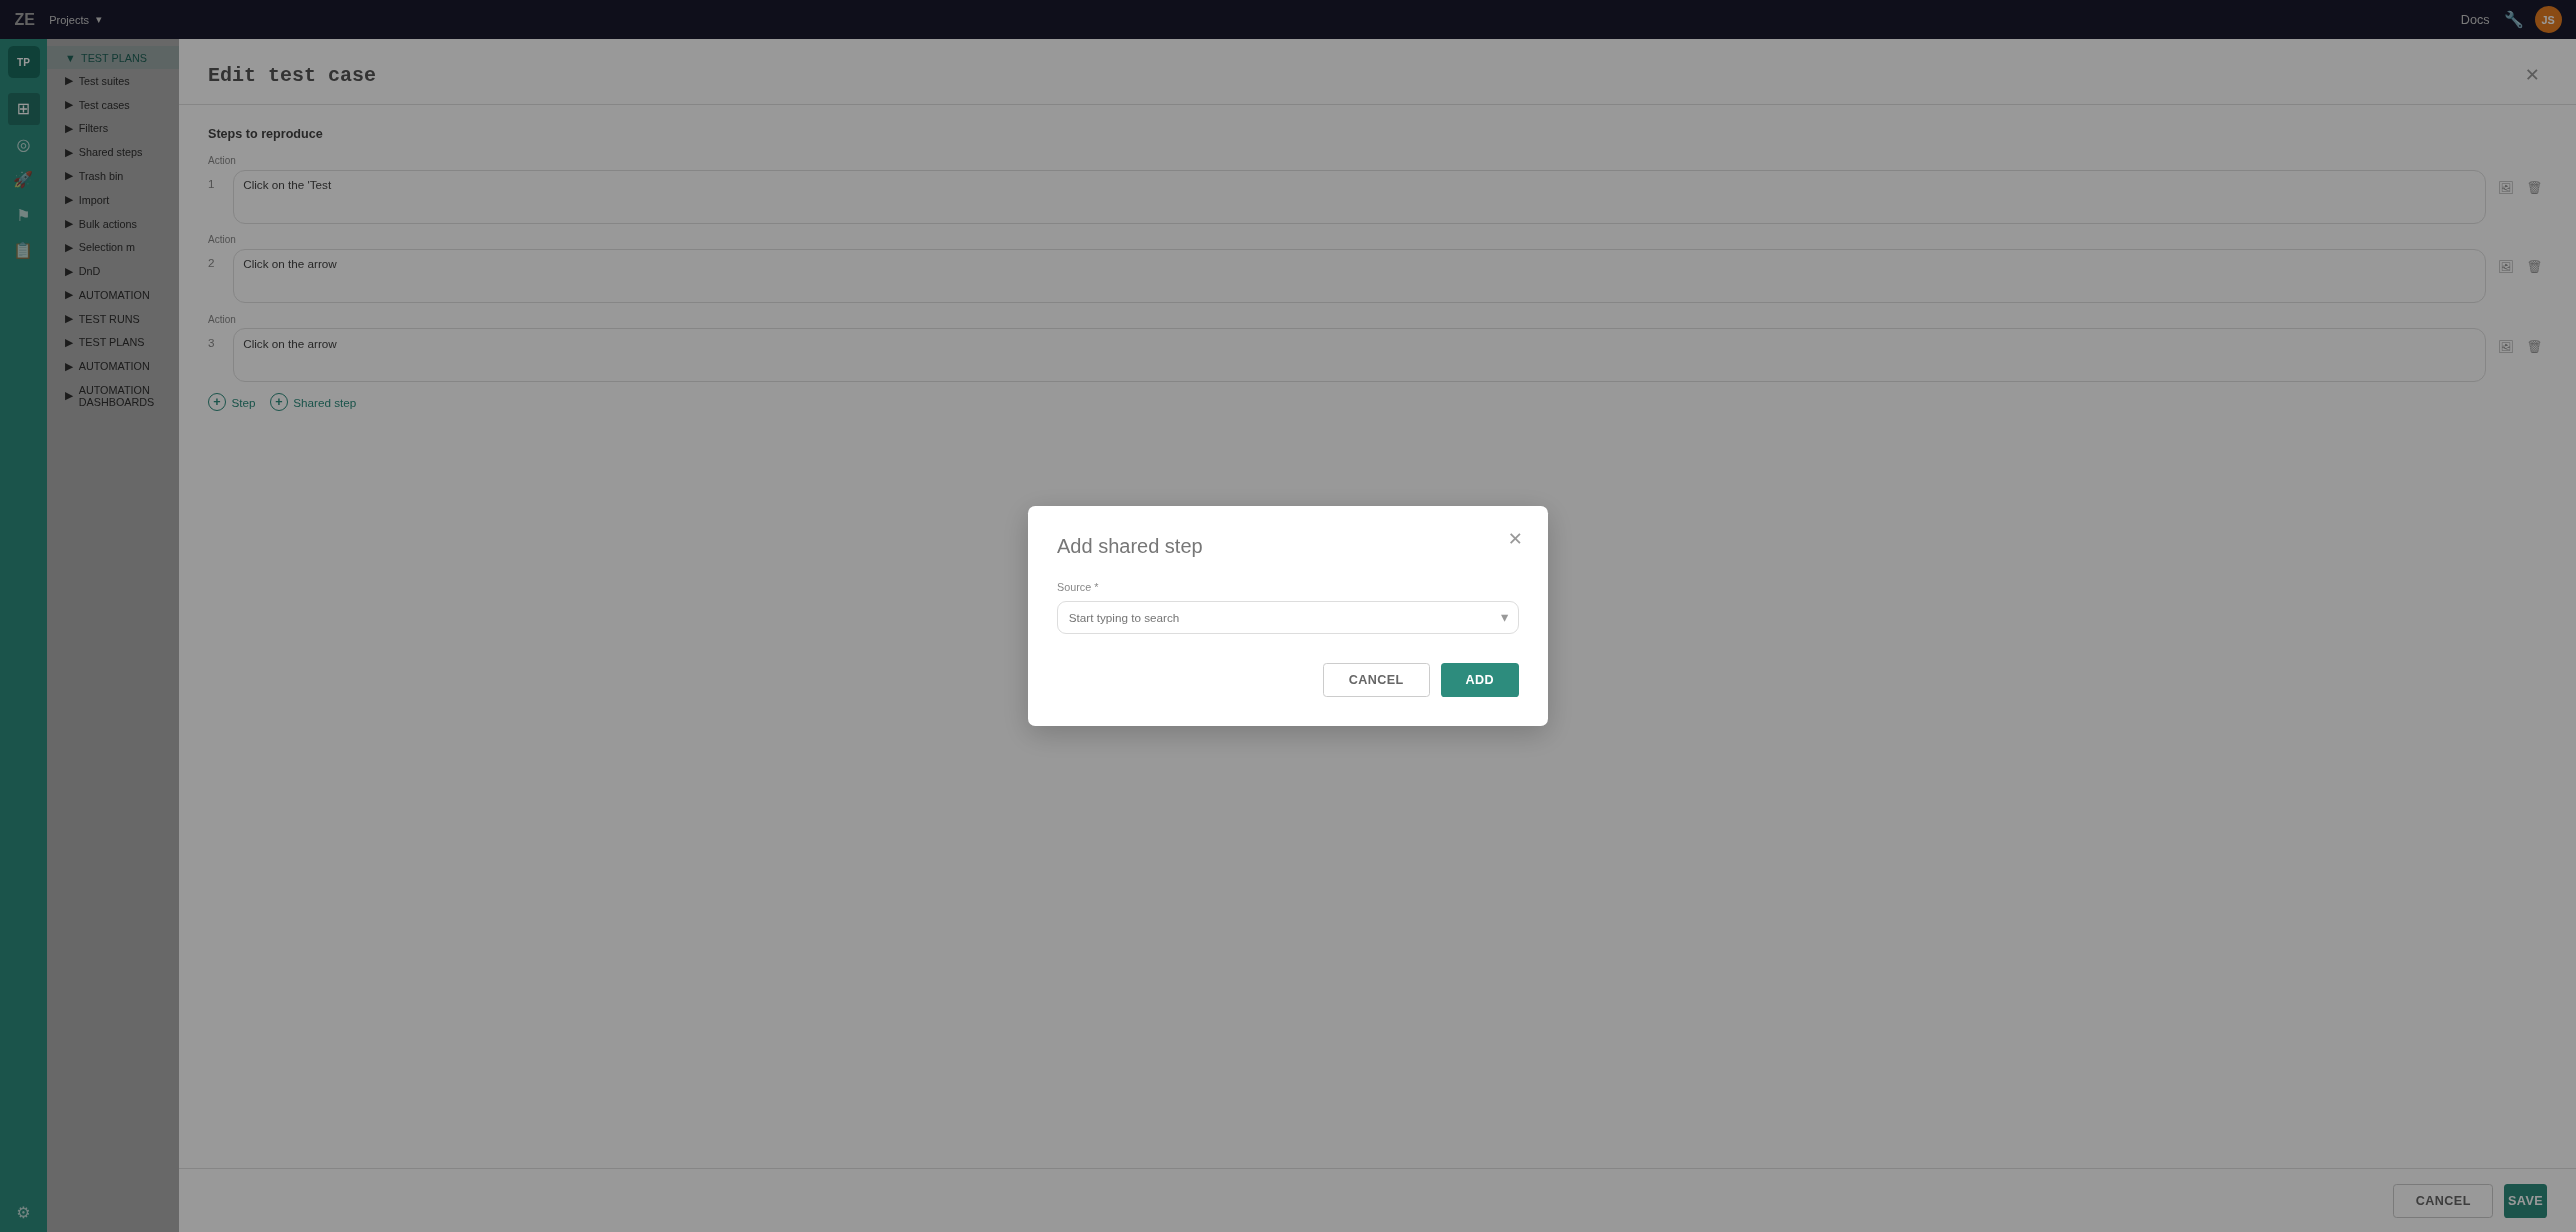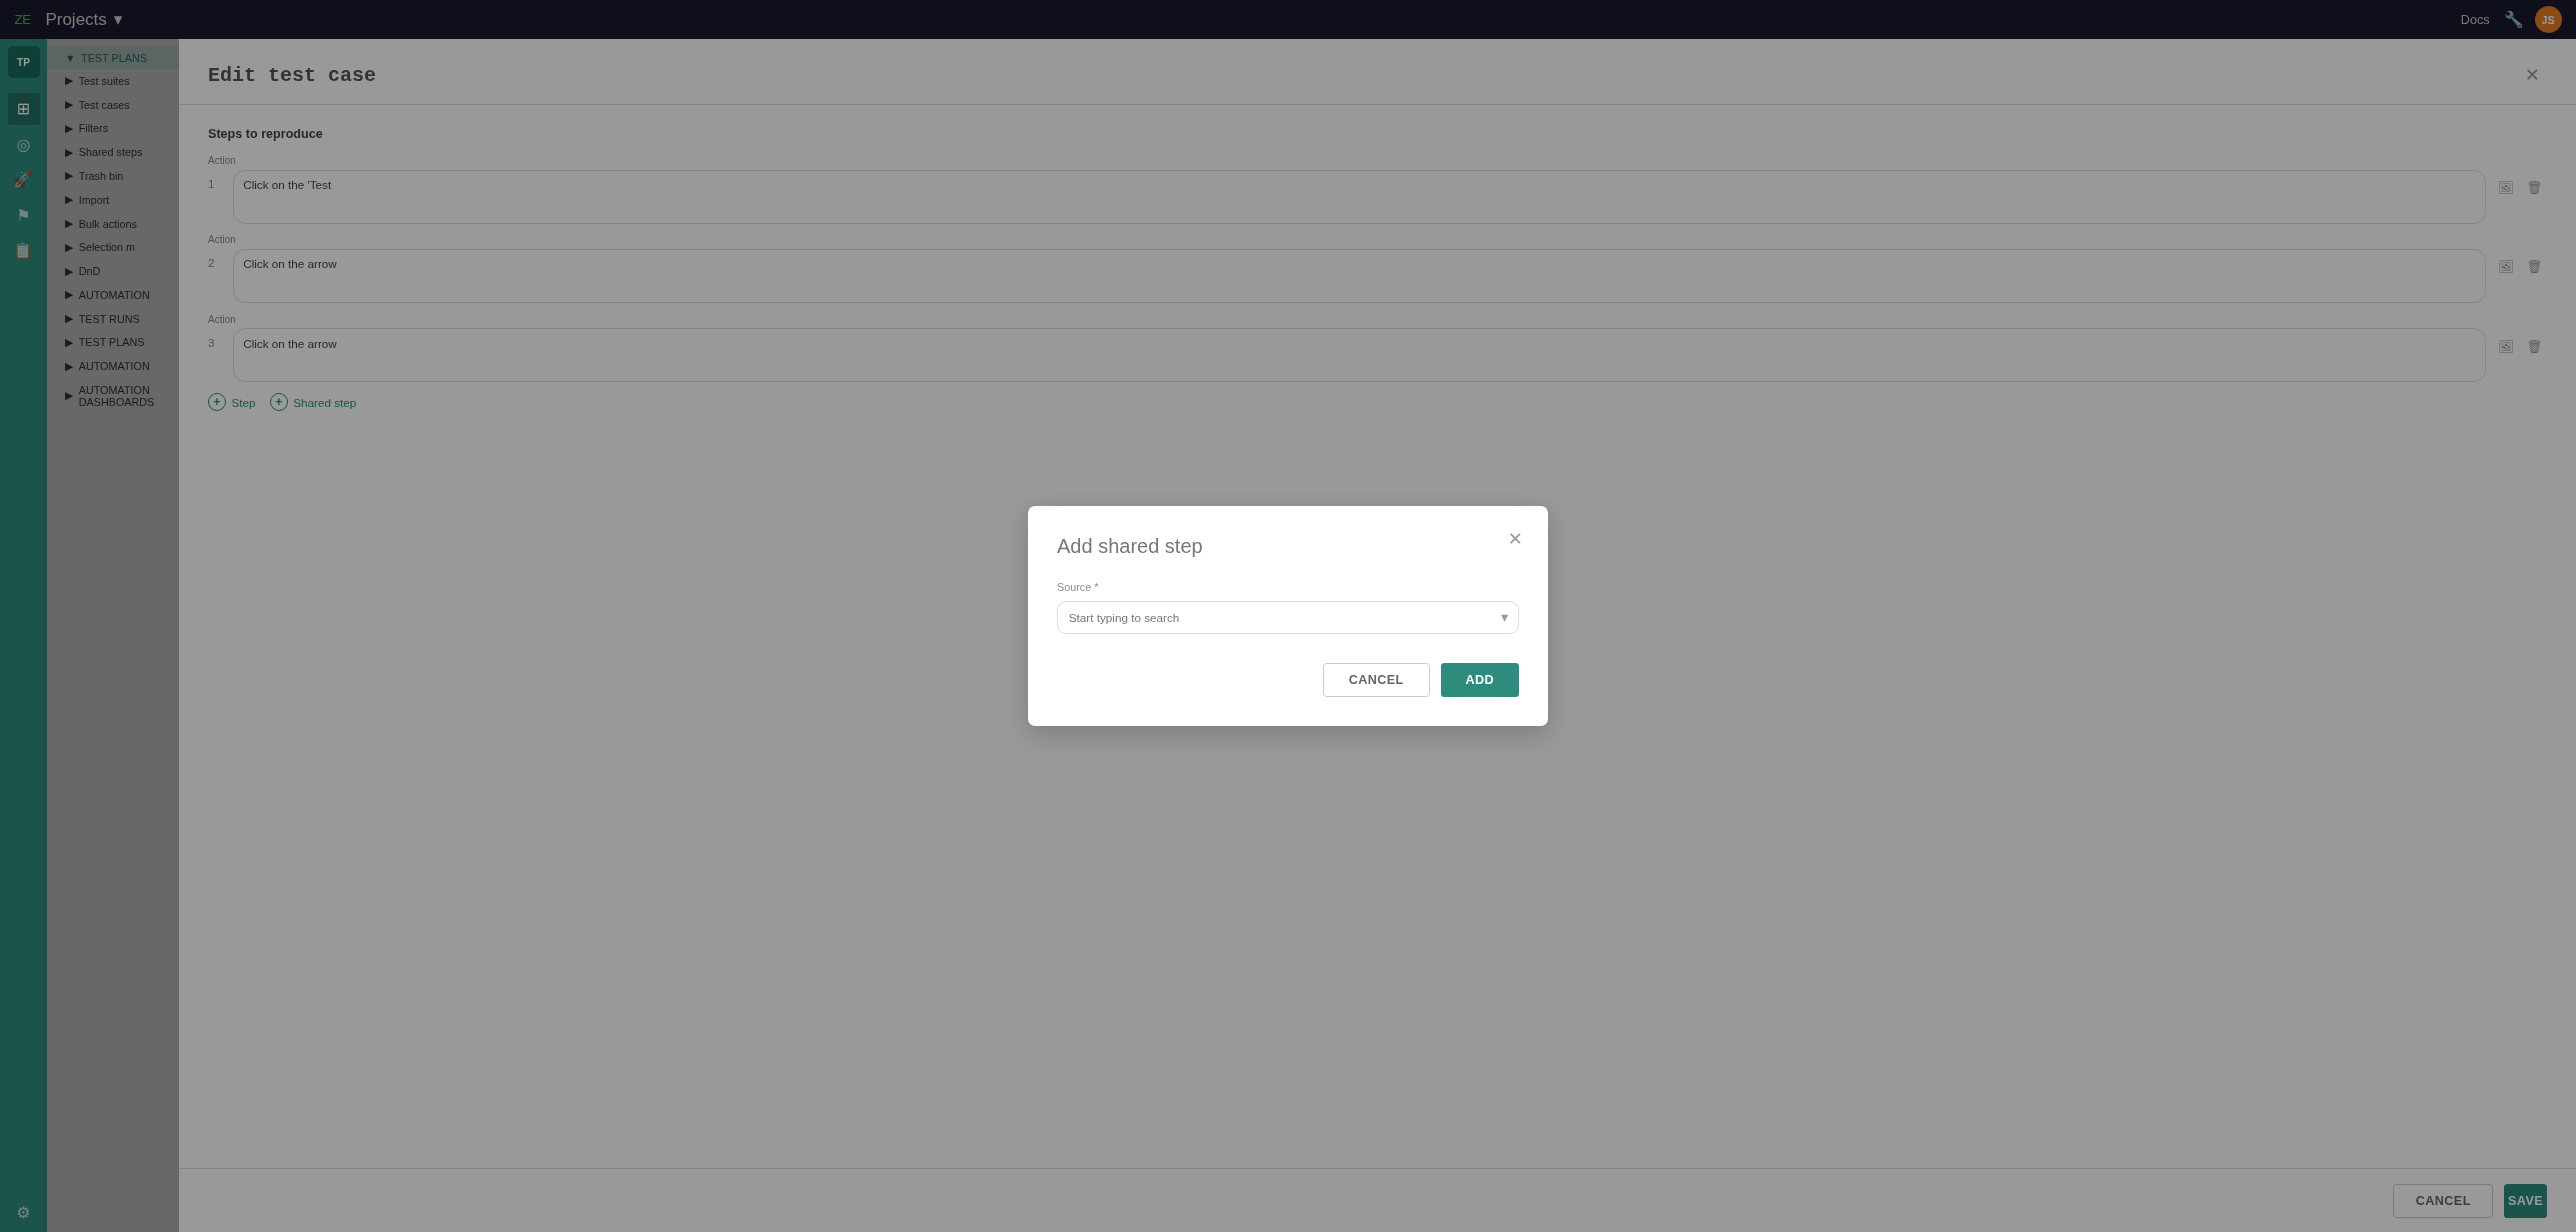--- a/index.html
+++ b/index.html
@@ -11,28 +11,28 @@
       display: flex;
       align-items: center;
       background: #1a1a2e;
       height: 39px;
       padding: 0 14.4px;
       position: fixed;
       top: 0; left: 0; right: 0;
       z-index: 100;
     }
     .top-nav-logo {
-      color: #22c55e;
-      font-weight: normal;
-      font-size: 13px;
+      color: #a3a3a3;
+      font-weight: bold;
+      font-size: 16px;
       margin-right: 14.4px;
     }
     .top-nav-projects {
       color: #ccc;
-      font-size: 17px;
+      font-size: 11px;
       display: flex;
       align-items: center;
       gap: 7px;
     }
     .top-nav-spacer { flex: 1; }
     .top-nav-docs {
       color: #ccc;
       font-size: 12.6px;
       margin-right: 14.4px;
     }

